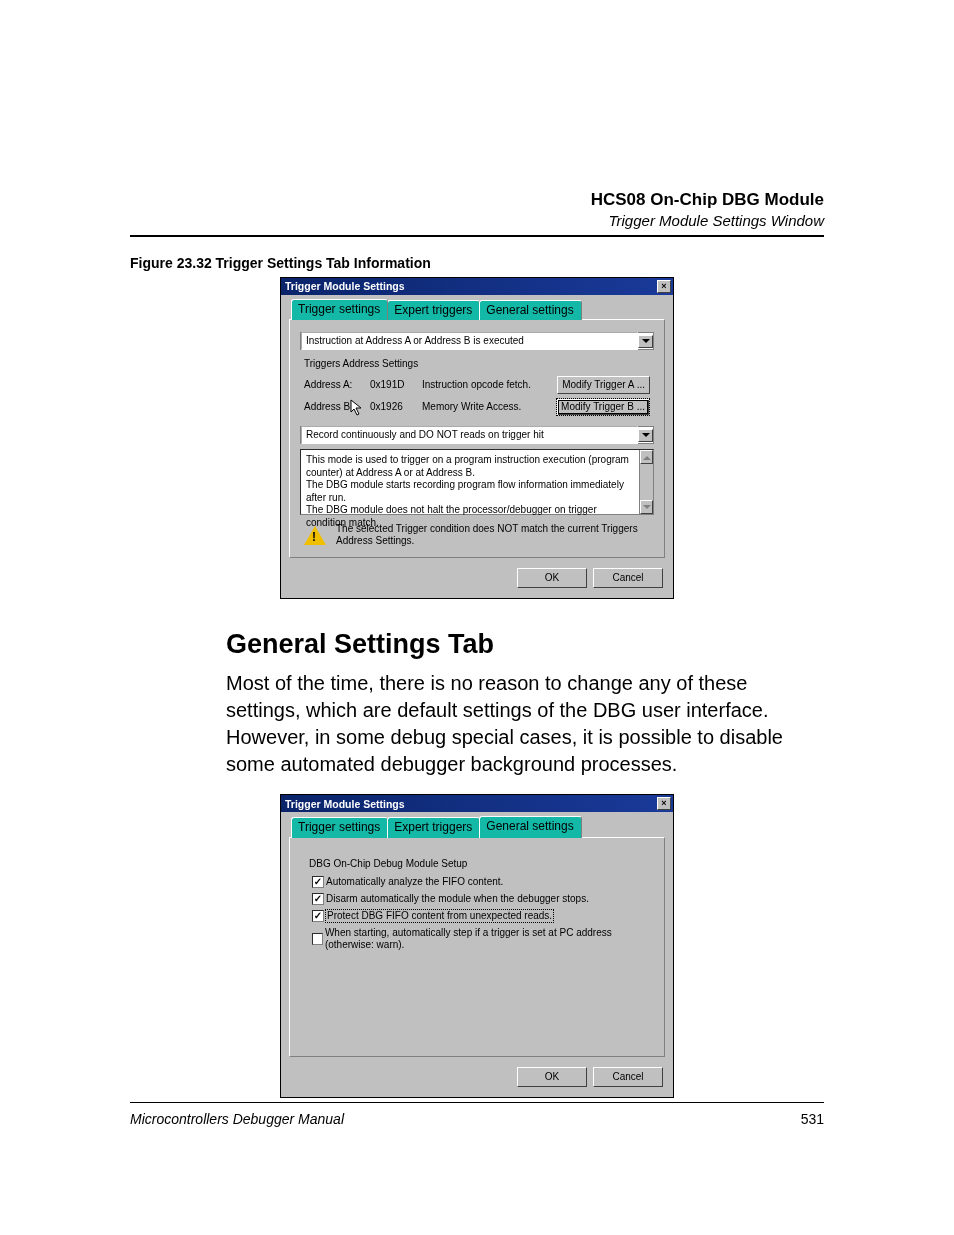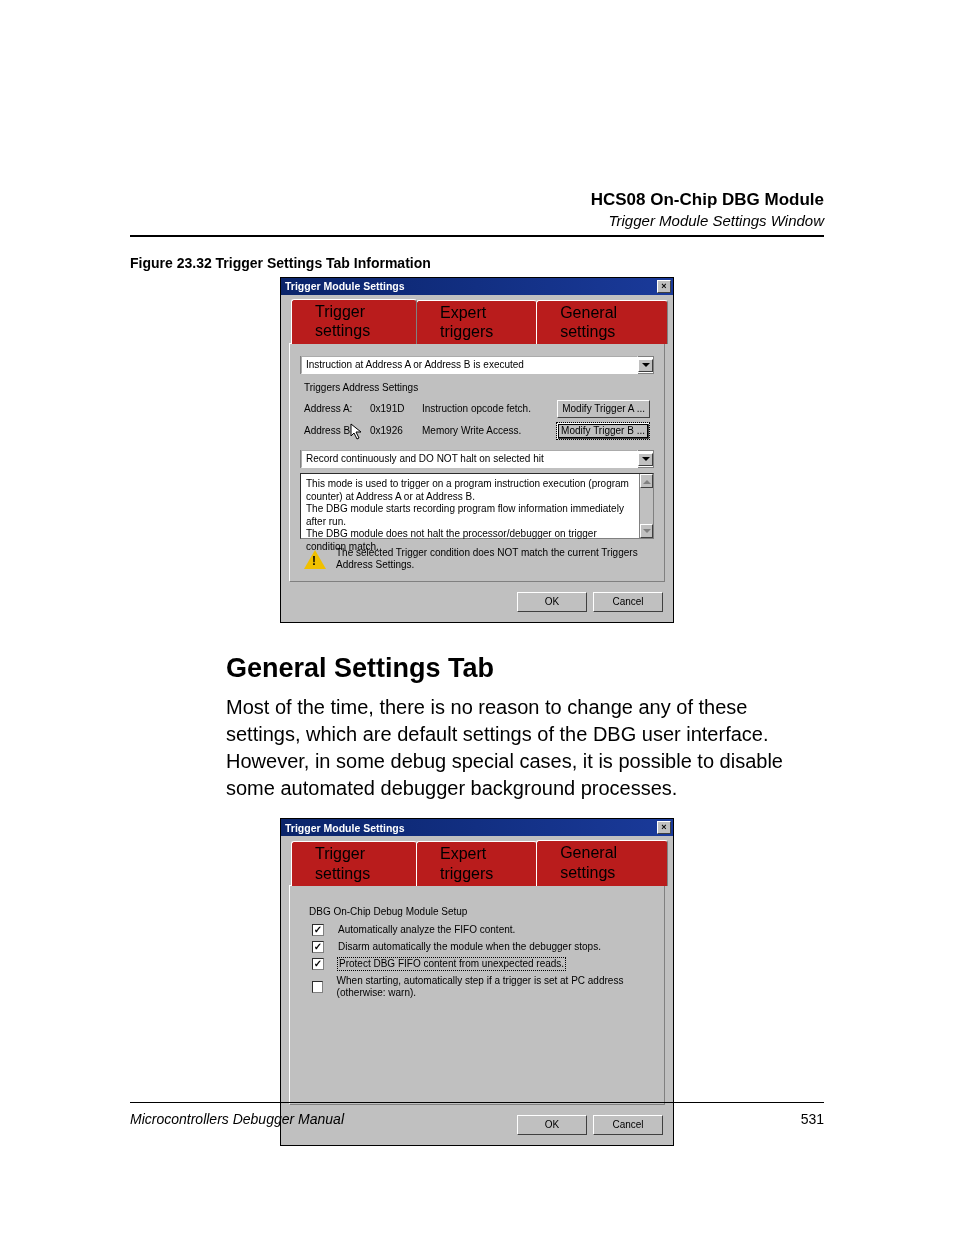--- a/index.html
+++ b/index.html
@@ -51,23 +51,23 @@
     display: flex; align-items: center; justify-content: center;
     color: #000; font-size: 9px; font-weight: bold;
     font-family: Arial;
   }
   .tabs-row { display: flex; padding: 4px 6px 0 10px; }
   .tab {
     border: 1px solid #808080;
     border-bottom: none;
     border-top-left-radius: 3px;
     border-top-right-radius: 3px;
-    padding: 2px 7px 3px 23px;
-    background: #b91c1c;
-    font-size: 16px;
+    padding: 2px 7px 3px 6px;
+    background: #14b8a6;
+    font-size: 12px;
     margin-right: -1px;
     position: relative;
   }
   .tab.active {
     border-color: #fff #404040 #c0c0c0 #fff;
     border-top-color: #fff;
     border-left-color: #fff;
     border-right-color: #808080;
     z-index: 2;
     padding-bottom: 4px;
@@ -134,21 +134,21 @@
   .warn-icon {
     width: 0; height: 0;
     border-left: 11px solid transparent;
     border-right: 11px solid transparent;
     border-bottom: 19px solid #f0c000;
     position: relative;
   }
   .warn-icon::after { content: "!"; position: absolute; left: -3px; top: 4px; font-weight: bold; color:#000; font-size:12px; }
   .dlg-footer { display: flex; justify-content: flex-end; gap: 6px; padding: 4px 10px 10px 10px; }
   .ok-cancel { min-width: 70px; padding: 3px 6px; }
-  .checkbox-row { display: flex; align-items: center; gap: 14px; margin: 5px 0 5px 12px; font-size: 10px; }
+  .checkbox-row { display: flex; align-items: center; gap: 2px; margin: 5px 0 5px 12px; font-size: 10px; }
   .chk {
     width: 12px; height: 12px;
     background: #fff;
     border: 1px inset #808080;
     display: flex; align-items: center; justify-content: center;
     font-size: 10px;
     line-height: 1;
   }
   .chk.checked::after { content: "✓"; font-size: 10px; font-weight:bold; }
   .dashed-focus { outline: 1px dotted #000; outline-offset: 0px; padding: 0 1px;}
@@ -220,21 +220,21 @@
           <span class="addr-lbl">Address B:</span>
           <span class="addr-val">0x1926</span>
           <span class="addr-desc">Memory Write Access.</span>
           <span class="win-btn focus">Modify Trigger B ...</span>
           <svg width="14" height="18">
               <path d="M1 1 L1 13 L4 10 L7 16 L9 15 L6 9 L11 9 Z" fill="#fff" stroke="#000" stroke-width="1"></path>
             </svg>
         </div>
         <div style="height:6px"></div>
         <div class="combo">
-          <div class="combo-text">Record continuously and DO NOT halt on selected hit</div>
+          <div class="combo-text">Record continuously and DO NOT reads on trigger hit</div>
           <div class="combo-btn"></div>
         </div>
         <div style="height:5px"></div>
         <div class="info-box">
           <span style="white-space:pre-line;">This mode is used to trigger on a program instruction execution (program counter) at Address A or at Address B.
 The DBG module starts recording program flow information immediately after run.
 The DBG module does not halt the processor/debugger on trigger condition match.</span>
           <div class="scroll-stub">
             <div class="scroll-arrow up"></div>
             <div class="scroll-arrow down"></div>

